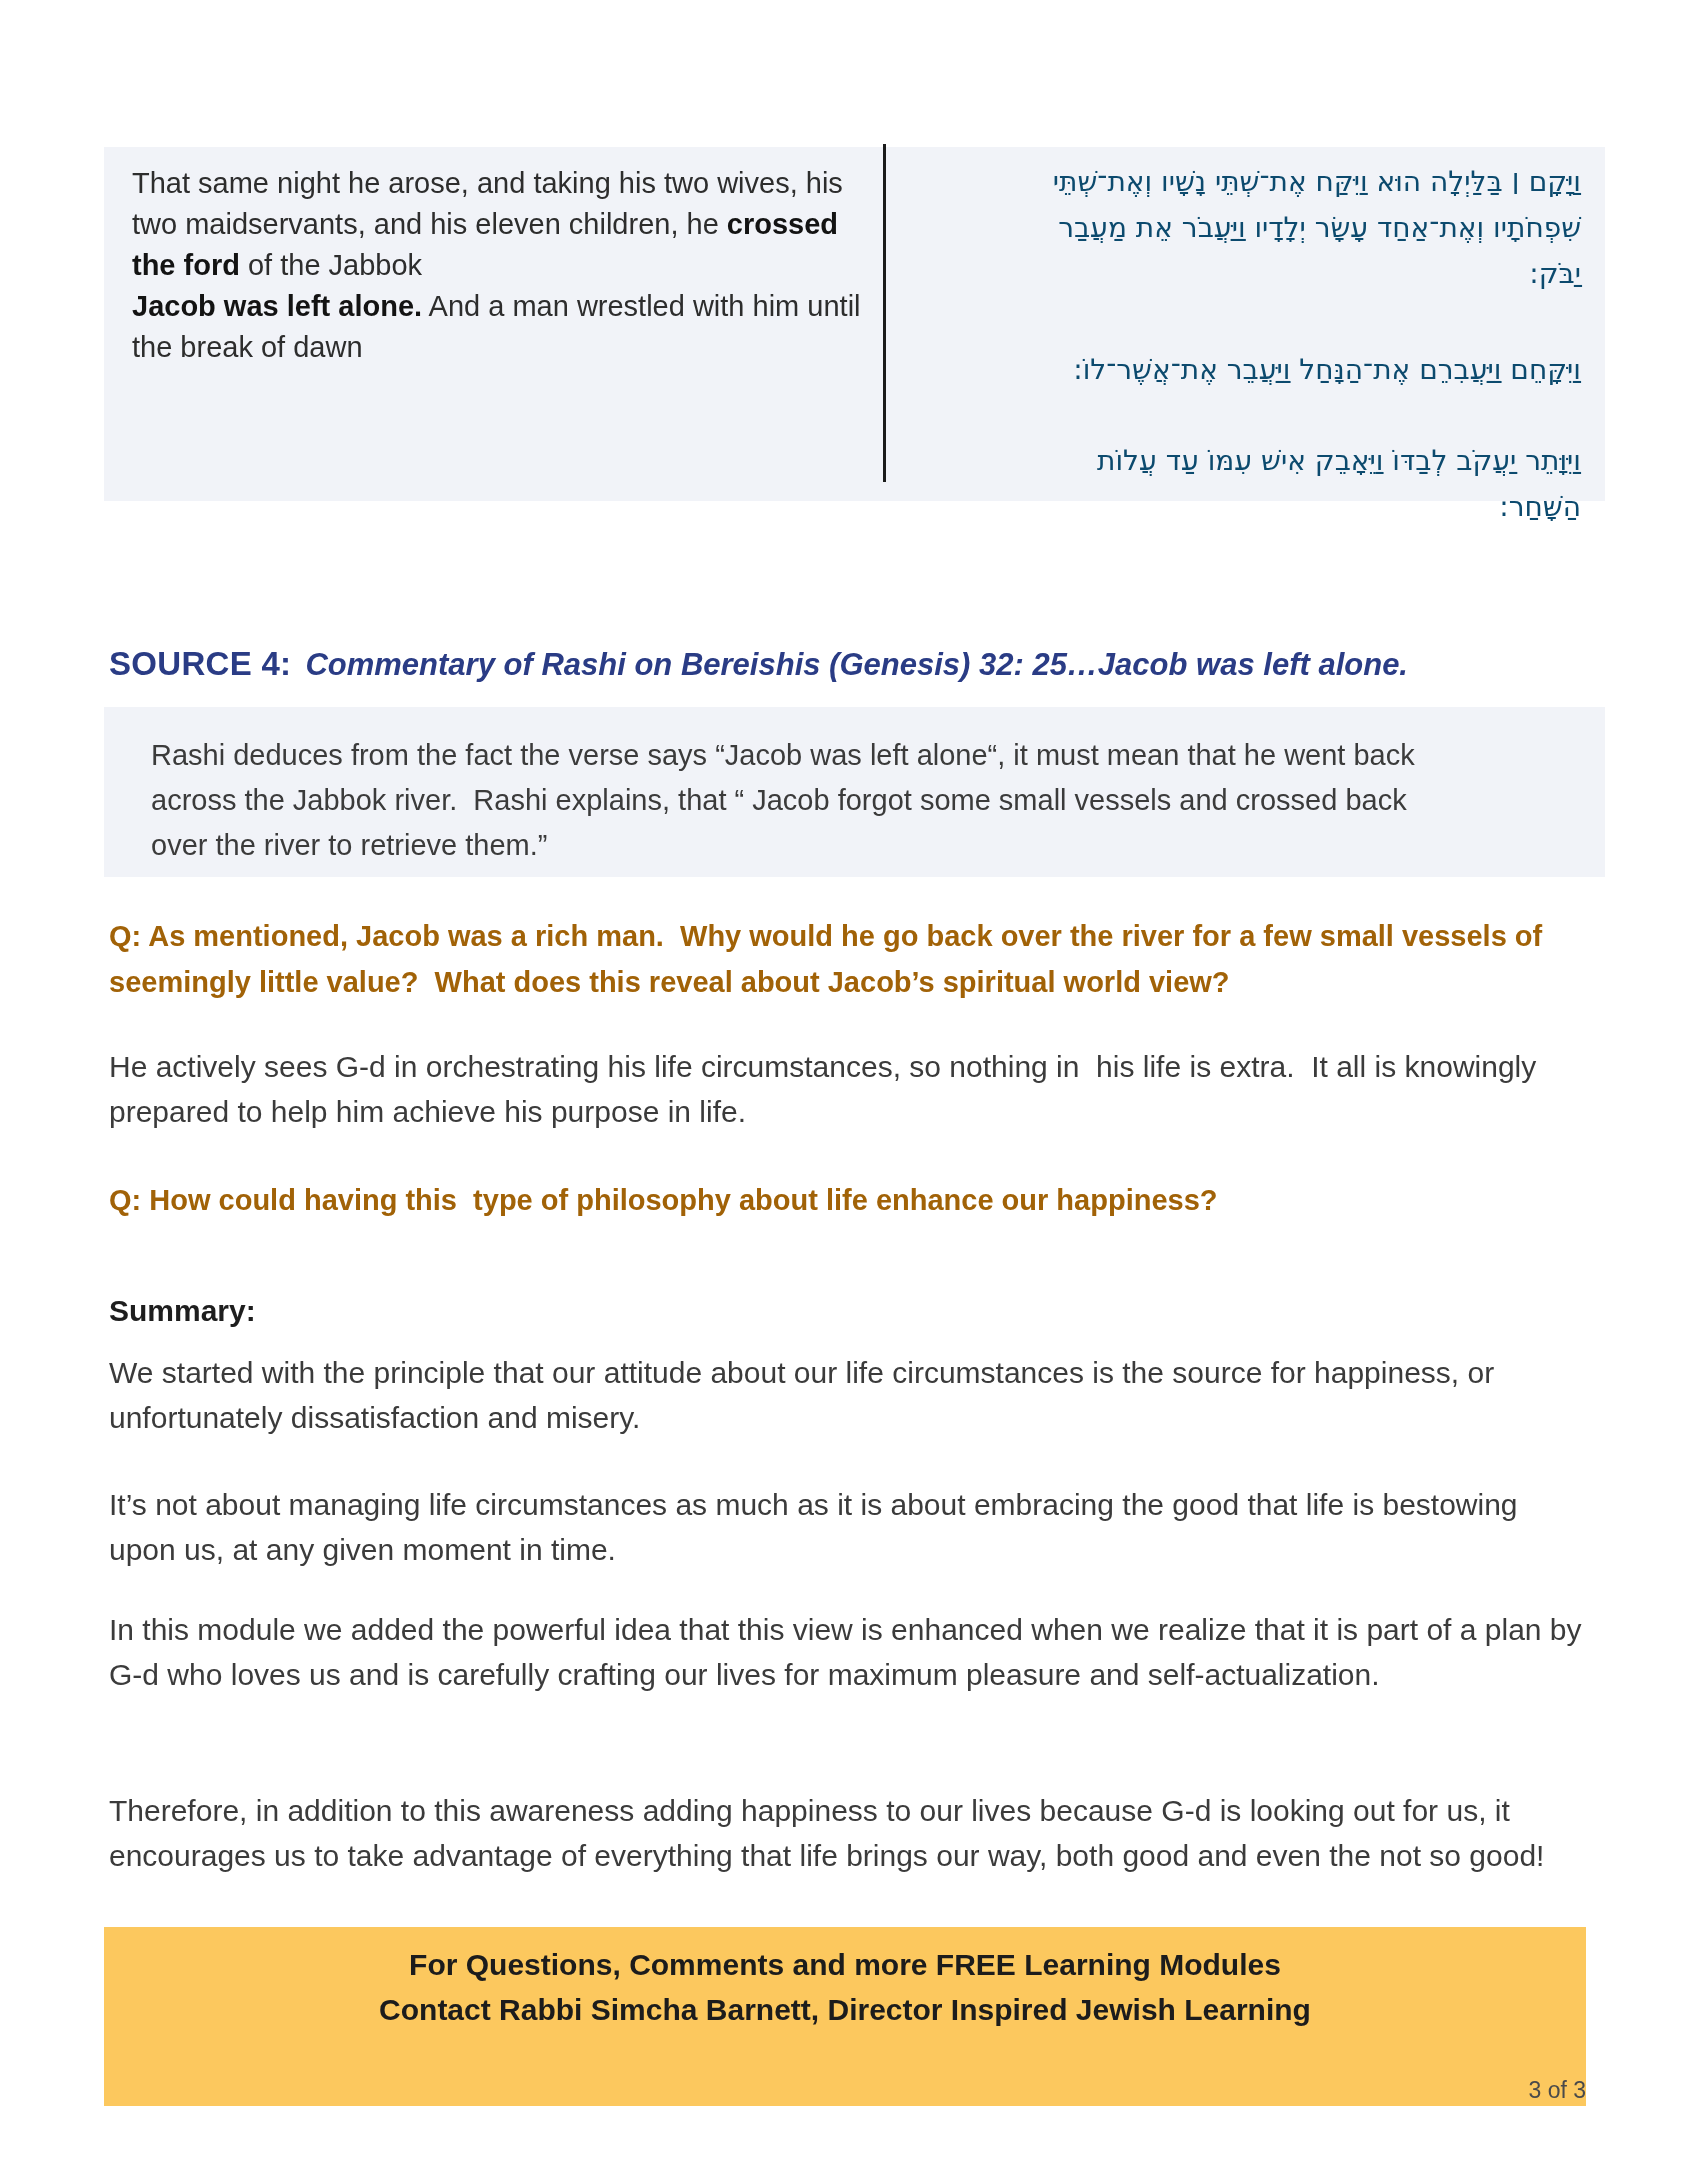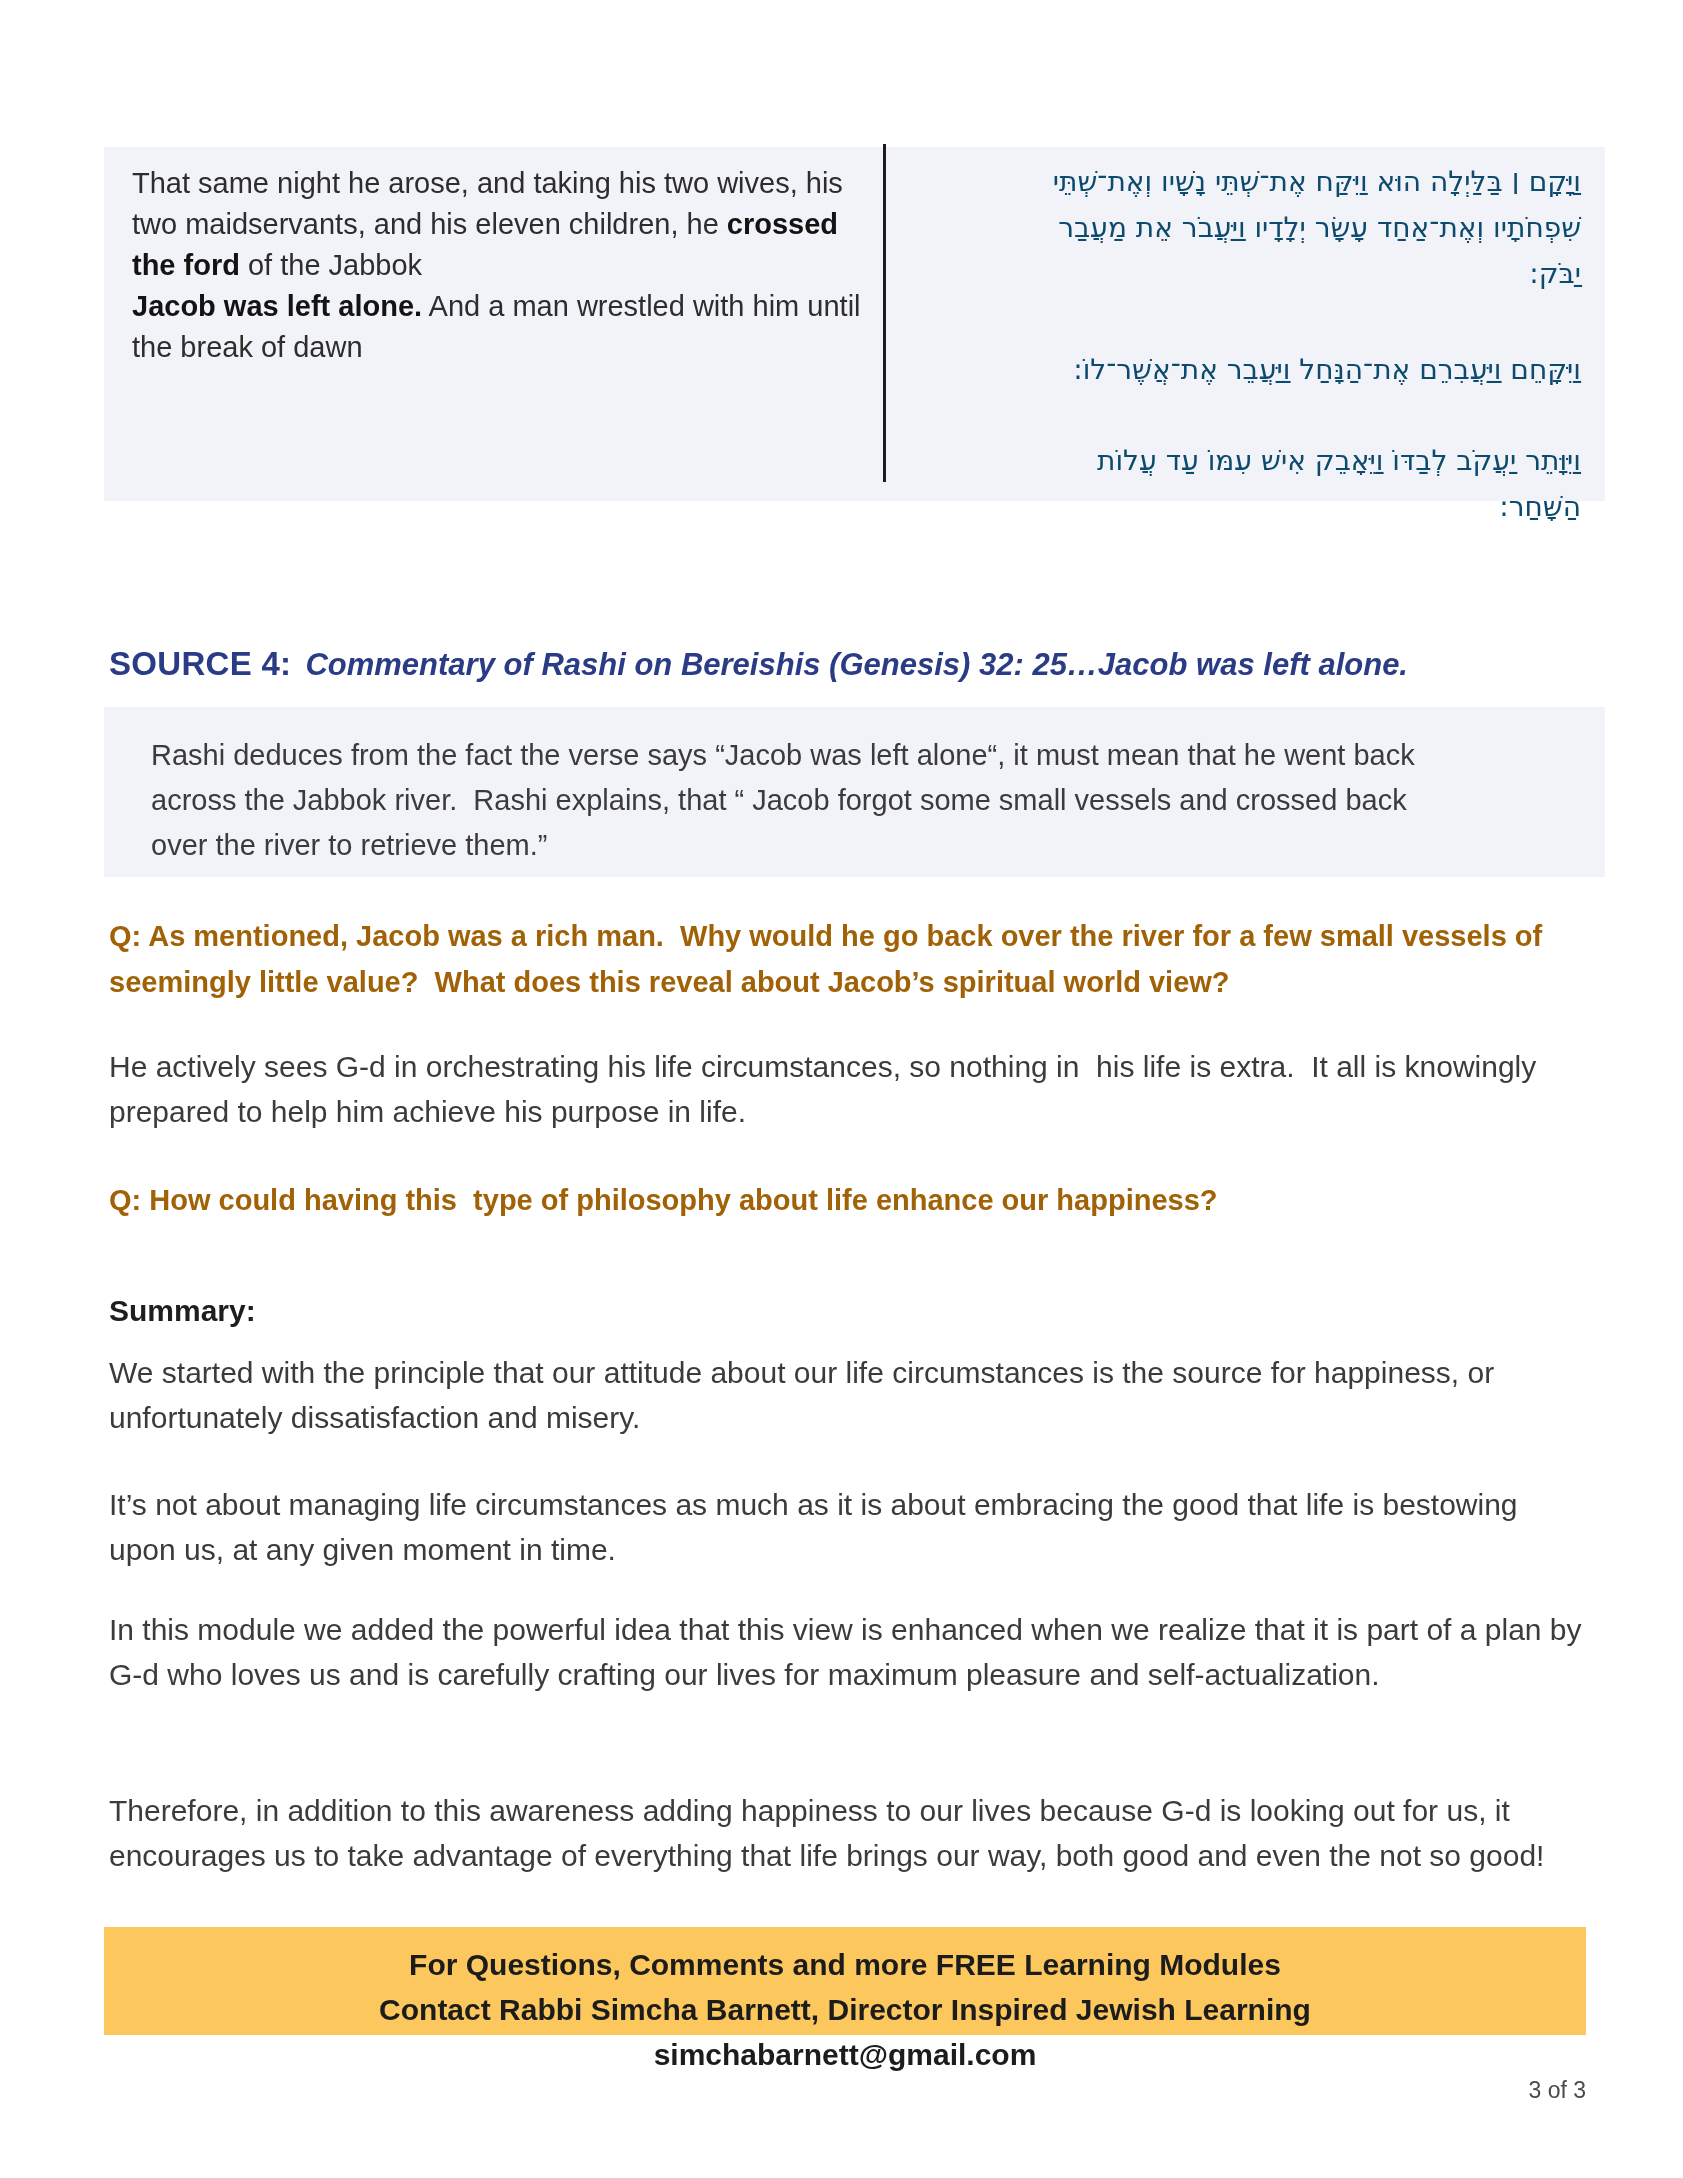--- a/index.html
+++ b/index.html
@@ -38,21 +38,21 @@
 
   .rashi { margin:0; padding:26px 139px 0 28px; font-size:29px; line-height:45px;
            color:#3b3b3b; white-space:pre-wrap; }
 
   .gold { left:109px; width:1460px; font-size:29px; line-height:46px;
           font-weight:700; color:#a16207; white-space:pre-wrap; }
 
   .summary-label { left:109px; font-size:30px; font-weight:700; color:#1e1e1e; }
 
   
-  .footer { left:104px; top:1927px; width:1482px; height:108px; background:#fcc85e;
+  .footer { left:104px; top:1927px; width:1482px; height:179px; background:#fcc85e;
             text-align:center; color:#1c1c1c; font-weight:700; font-size:30px;
             line-height:45px; padding-top:15px; box-sizing:border-box; }
   .footer div { margin:0; }
 
   .pagenum { top:2077px; right:97px; font-size:23px; color:#4a4a4a; }
 </style>
 </head>
 <body>
 
 <div class="page">
@@ -93,19 +93,18 @@
 
   <p class="abs body" style="top:1482px;">It’s not about managing life circumstances as much as it is about embracing the good that life is bestowing upon us, at any given moment in time.</p>
 
   <p class="abs body" style="top:1607px;">In this module we added the powerful idea that this view is enhanced when we realize that it is part of a plan by G-d who loves us and is carefully crafting our lives for maximum pleasure and self-actualization.</p>
 
   <p class="abs body" style="top:1788px;">Therefore, in addition to this awareness adding happiness to our lives because G-d is looking out for us, it encourages us to take advantage of everything that life brings our way, both good and even the not so good!</p>
 
   <div class="abs footer">
     <div>For Questions, Comments and more FREE Learning Modules</div>
     <div>Contact Rabbi Simcha Barnett, Director Inspired Jewish Learning</div>
-    <div>simchabarnett@gmail.com</div>
   </div>
 
   <div class="abs pagenum">3 of 3</div>
 
 </div>
 
 
 </body></html>

